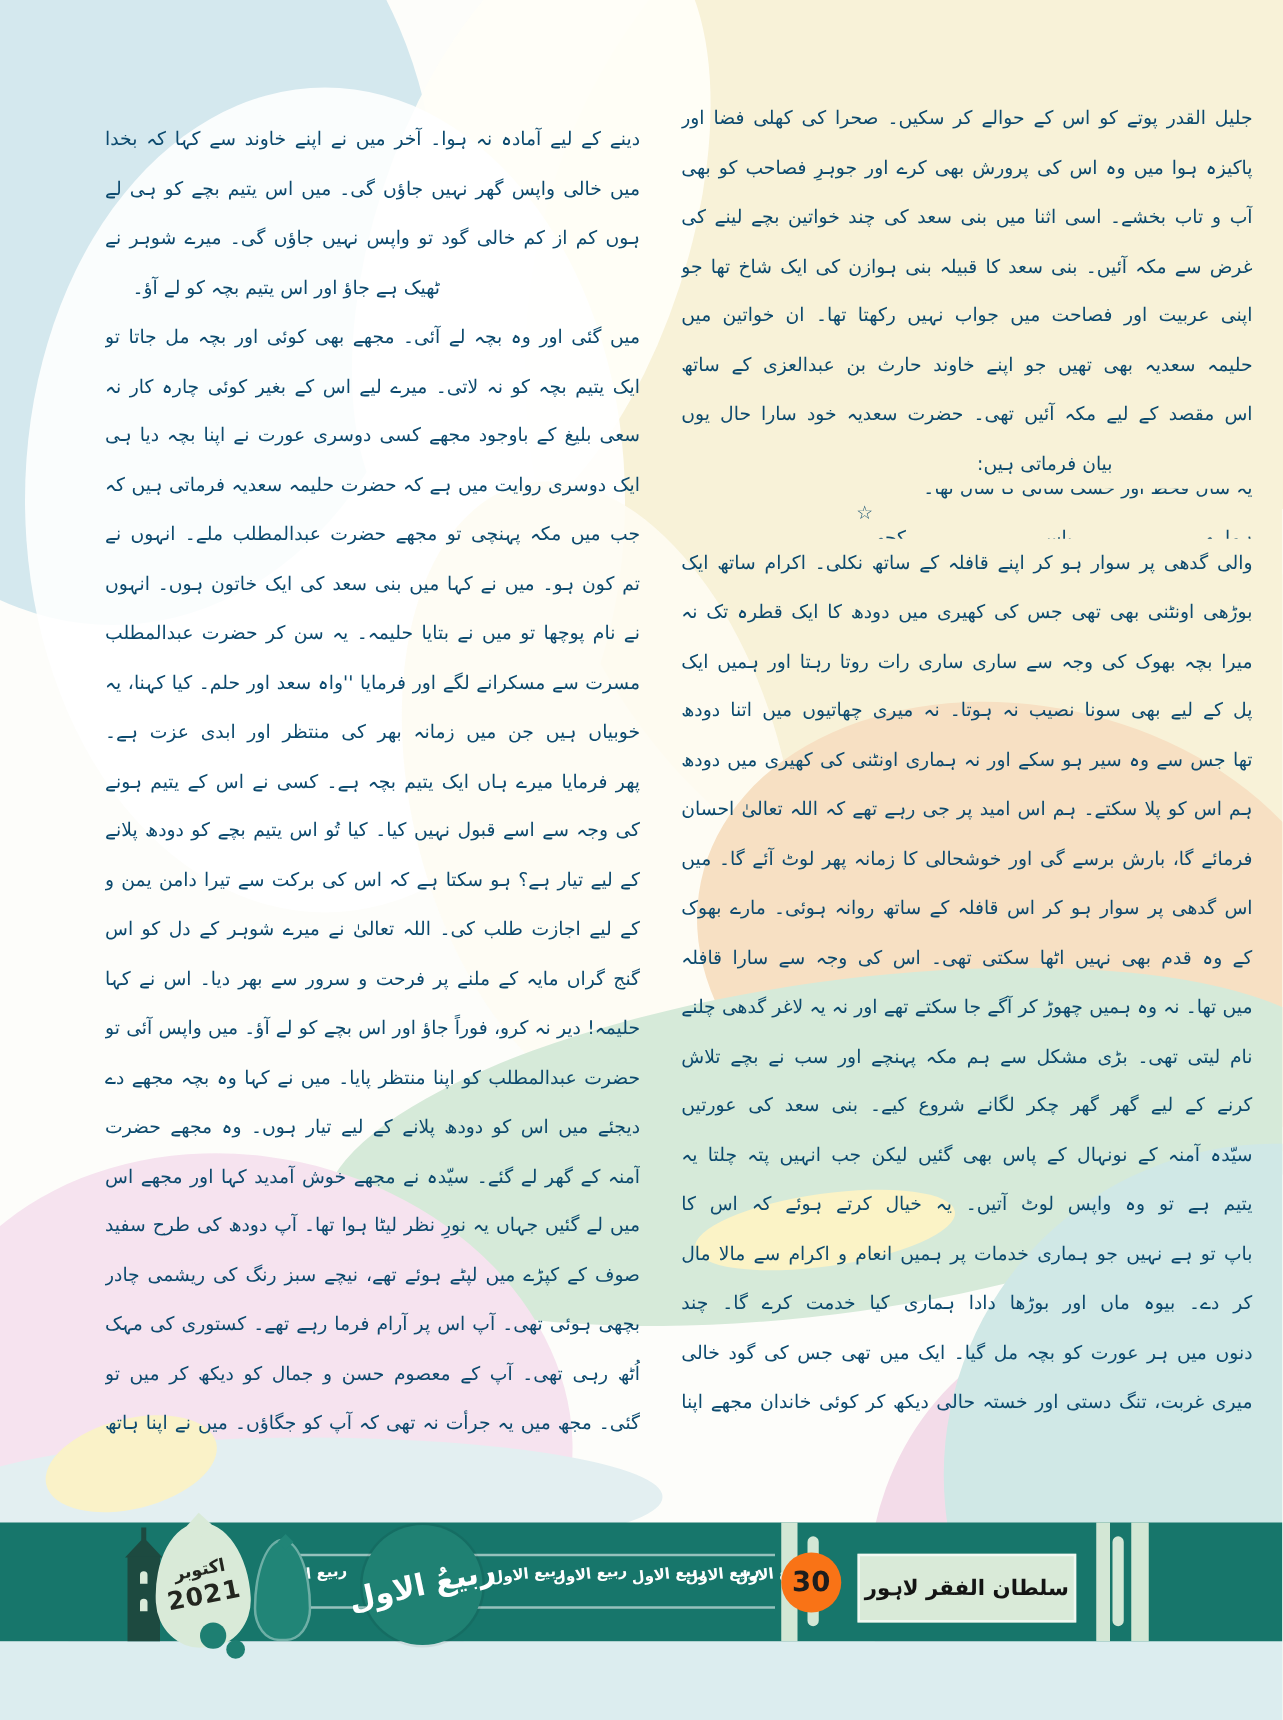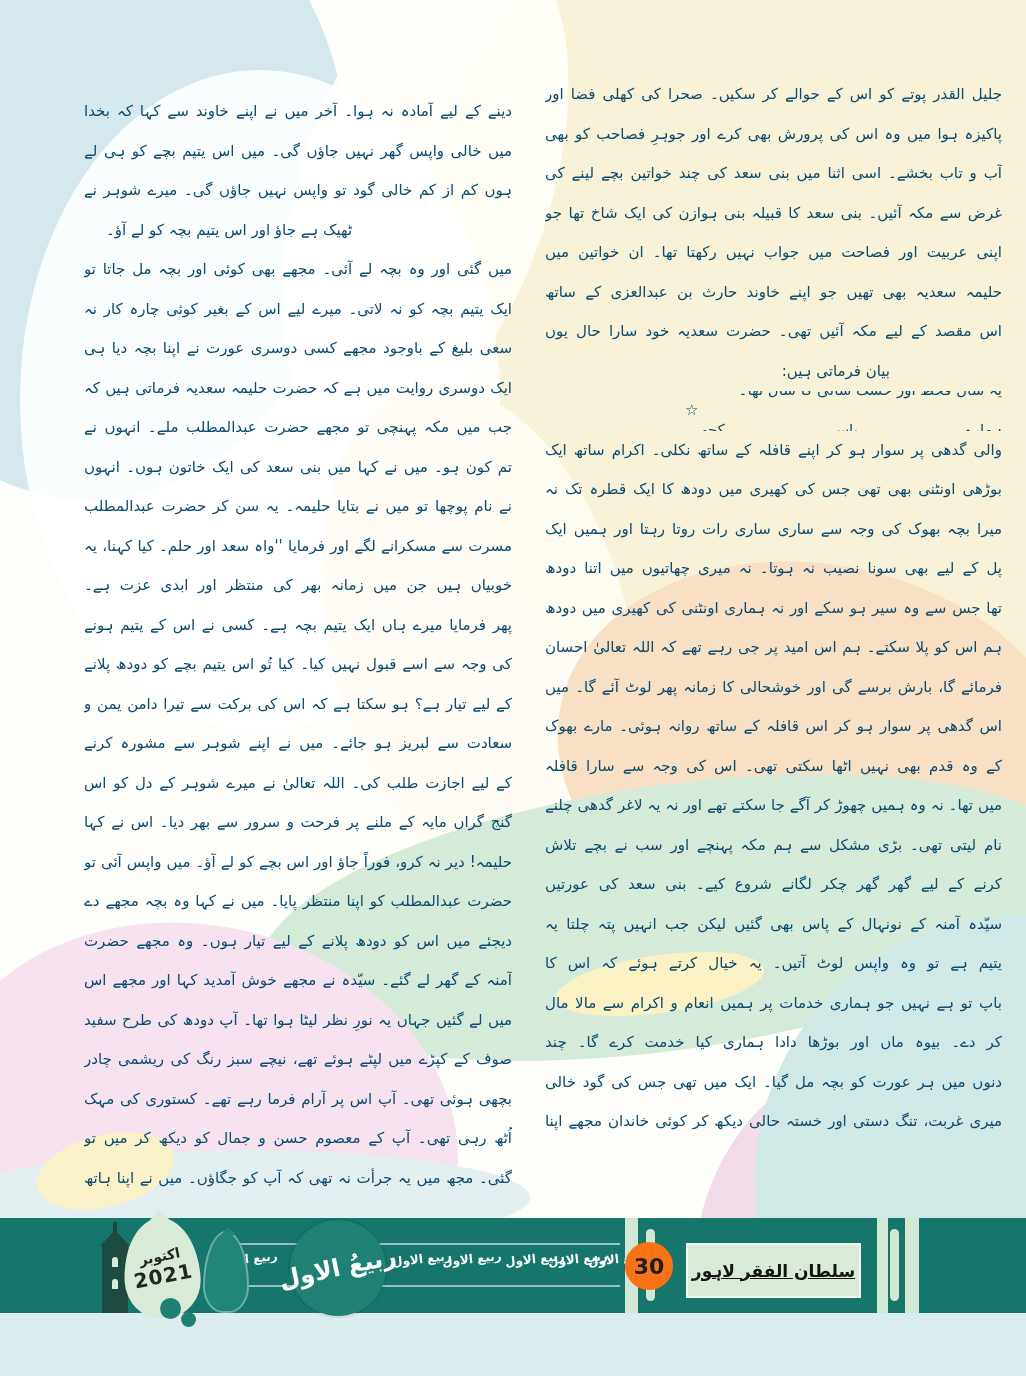--- a/index.html
+++ b/index.html
@@ -64,21 +64,21 @@
   .dot2{left:181px;top:94px;width:15px;height:15px;}
   .stripe{position:absolute;top:0;height:95px;background:#d3e7d5;}
   .s1{left:625px;width:13px;} .s2{left:877px;width:11px;} .s3{left:905px;width:14px;}
   .pill{position:absolute;width:9px;height:72px;top:11px;background:#d3e7d5;border-radius:5px;}
   .p1{left:646px;} .p2{left:890px;}
   .page-circle{position:absolute;left:625px;top:24px;width:48px;height:48px;border-radius:50%;background:#f97316;
                display:flex;align-items:center;justify-content:center;font-size:22px;font-weight:bold;color:#1d1d1d;}
   .plaque{position:absolute;left:686px;top:25px;width:175px;height:55px;background:#d9ead8;
           border:2px solid rgba(255,255,255,.65);box-sizing:border-box;display:flex;align-items:center;
           justify-content:center;}
-  .plaque span{font-size:17px;font-weight:bold;color:#141414;direction:rtl;white-space:nowrap;text-decoration:underline;}
+  .plaque span{font-size:17px;font-weight:bold;color:#141414;direction:rtl;white-space:nowrap;}
 </style>
 </head>
 <body>
 
 <div class="page">
 
   <div class="blob b-blue-tl"></div>
   <div class="blob b-cream"></div>
   <div class="blob b-cream2"></div>
   <div class="blob b-petal1"></div>
@@ -104,21 +104,20 @@
     <div class="tl">سعی بلیغ کے باوجود مجھے کسی دوسری عورت نے اپنا بچہ دیا ہی نہیں۔</div>
     <div class="tl">ایک دوسری روایت میں ہے کہ حضرت حلیمہ سعدیہ فرماتی ہیں کہ</div>
     <div class="tl">جب میں مکہ پہنچی تو مجھے حضرت عبدالمطلب ملے۔ انہوں نے پوچھا</div>
     <div class="tl">تم کون ہو۔ میں نے کہا میں بنی سعد کی ایک خاتون ہوں۔ انہوں</div>
     <div class="tl">نے نام پوچھا تو میں نے بتایا حلیمہ۔ یہ سن کر حضرت عبدالمطلب فرطِ</div>
     <div class="tl">مسرت سے مسکرانے لگے اور فرمایا ''واہ سعد اور حلم۔ کیا کہنا، یہ وہ دو</div>
     <div class="tl">خوبیاں ہیں جن میں زمانہ بھر کی منتظر اور ابدی عزت ہے۔</div>
     <div class="tl">پھر فرمایا میرے ہاں ایک یتیم بچہ ہے۔ کسی نے اس کے یتیم ہونے</div>
     <div class="tl">کی وجہ سے اسے قبول نہیں کیا۔ کیا تُو اس یتیم بچے کو دودھ پلانے</div>
     <div class="tl">کے لیے تیار ہے؟ ہو سکتا ہے کہ اس کی برکت سے تیرا دامن یمن و</div>
-    <div class="tl">سعادت سے لبریز ہو جائے۔ میں نے اپنے شوہر سے مشورہ کرنے</div>
     <div class="tl">کے لیے اجازت طلب کی۔ اللہ تعالیٰ نے میرے شوہر کے دل کو اس</div>
     <div class="tl">گنج گراں مایہ کے ملنے پر فرحت و سرور سے بھر دیا۔ اس نے کہا</div>
     <div class="tl">حلیمہ! دیر نہ کرو، فوراً جاؤ اور اس بچے کو لے آؤ۔ میں واپس آئی تو</div>
     <div class="tl">حضرت عبدالمطلب کو اپنا منتظر پایا۔ میں نے کہا وہ بچہ مجھے دے</div>
     <div class="tl">دیجئے میں اس کو دودھ پلانے کے لیے تیار ہوں۔ وہ مجھے حضرت</div>
     <div class="tl">آمنہ کے گھر لے گئے۔ سیّدہ نے مجھے خوش آمدید کہا اور مجھے اس کمرہ</div>
     <div class="tl">میں لے گئیں جہاں یہ نورِ نظر لیٹا ہوا تھا۔ آپ دودھ کی طرح سفید</div>
     <div class="tl">صوف کے کپڑے میں لپٹے ہوئے تھے، نیچے سبز رنگ کی ریشمی چادر</div>
     <div class="tl">بچھی ہوئی تھی۔ آپ اس پر آرام فرما رہے تھے۔ کستوری کی مہک</div>
     <div class="tl">اُٹھ رہی تھی۔ آپ کے معصوم حسن و جمال کو دیکھ کر میں تو فریفتہ ہو</div>

